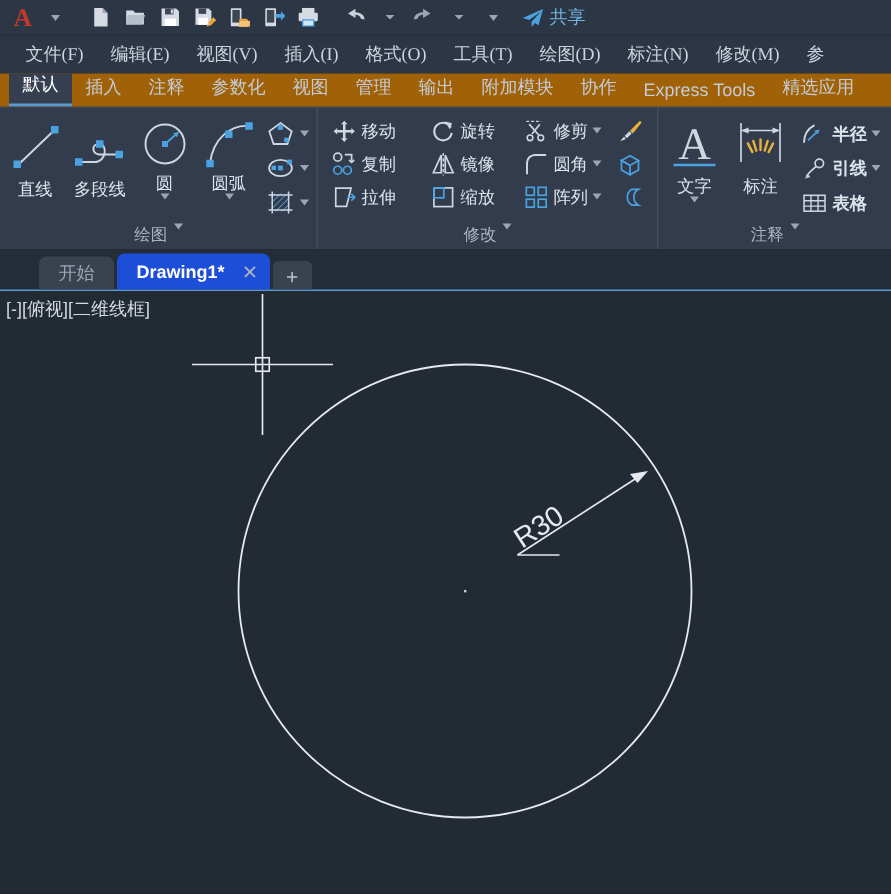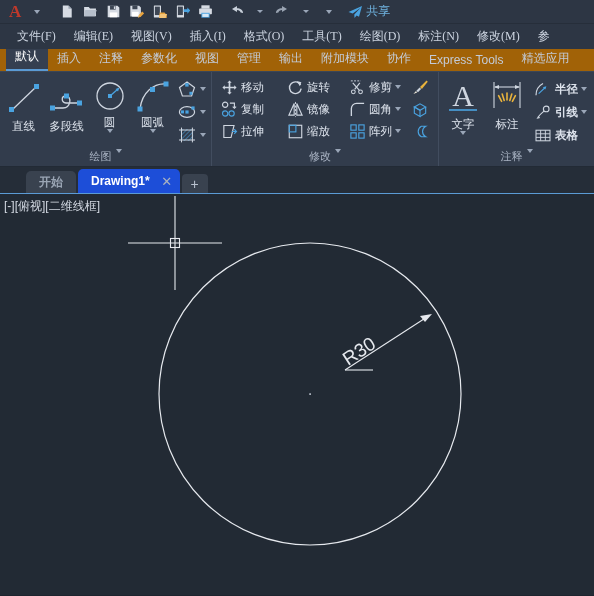--- a/index.html
+++ b/index.html
@@ -164,21 +164,20 @@
   .dtab {
     height: 22px;
     display: flex; align-items: center;
     padding: 0 13px;
     font-size: 12px;
     color: #9aa5b4;
     background: #39424f;
     border-radius: 5px 5px 0 0;
     margin-right: 2px;
     cursor: default;
-    font-weight: bold;
   }
   .dtab.active {
     background: #1d4ed8;
     color: #ffffff;
     font-weight: bold;
     height: 24px;
     padding-right: 6px;
   }
   .dtab .close {
     margin-left: 10px;

